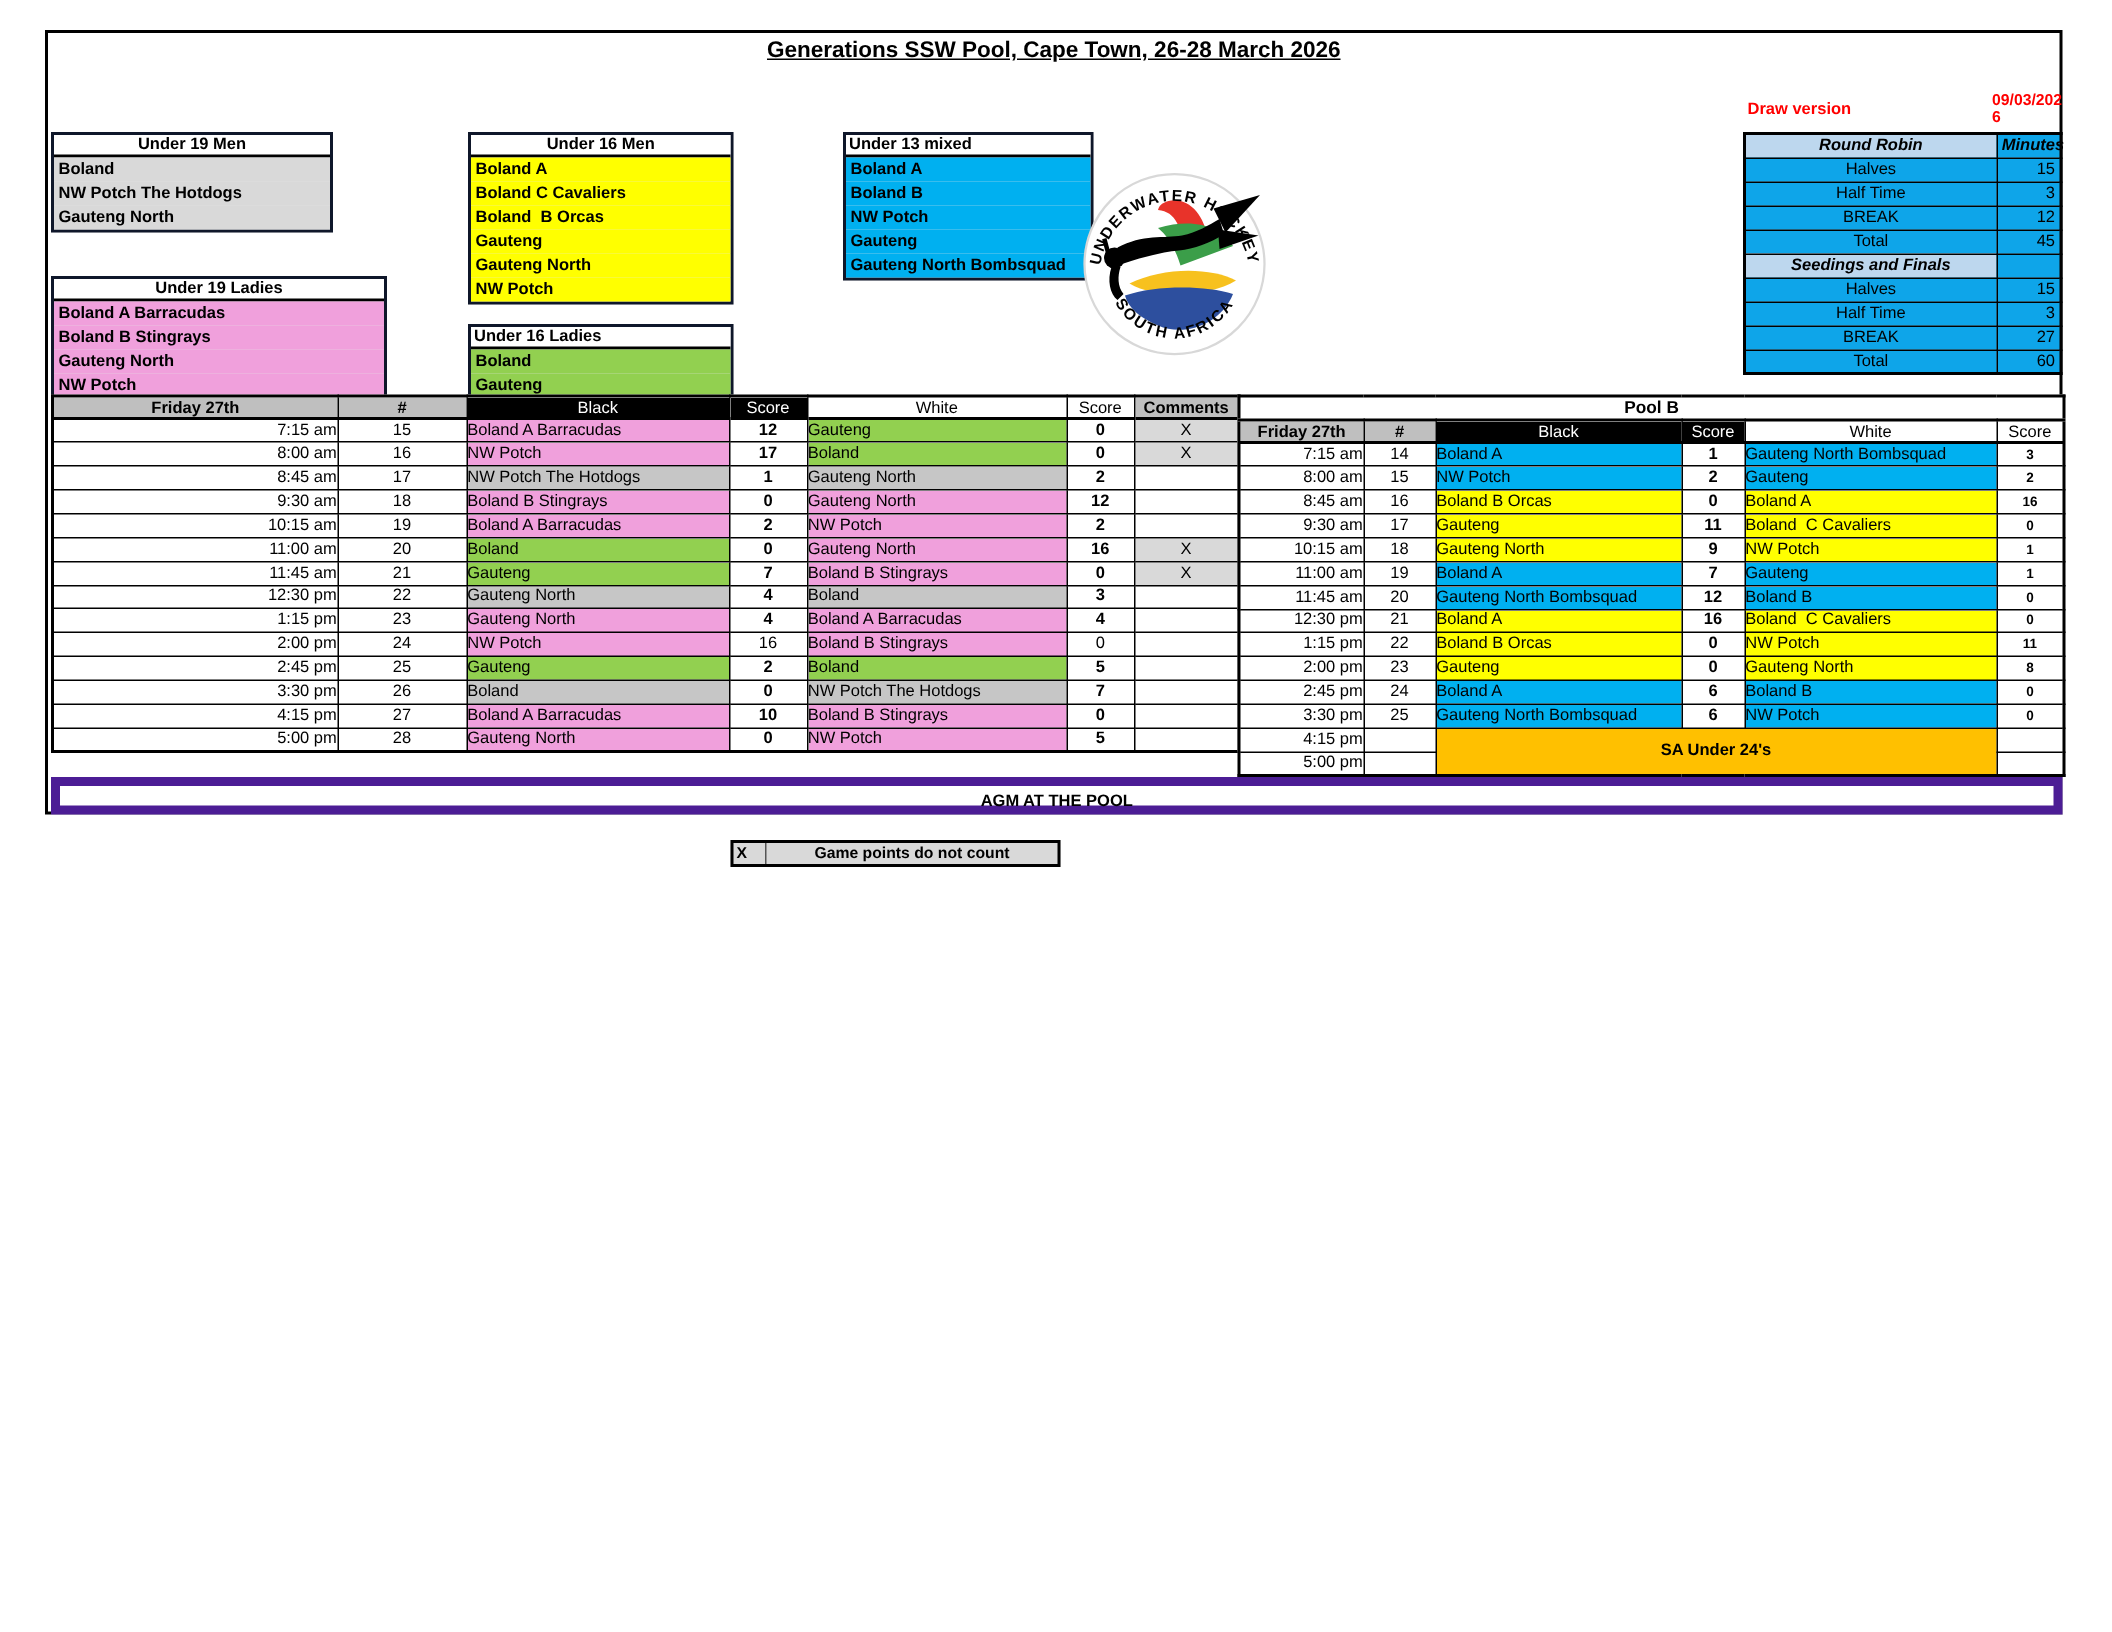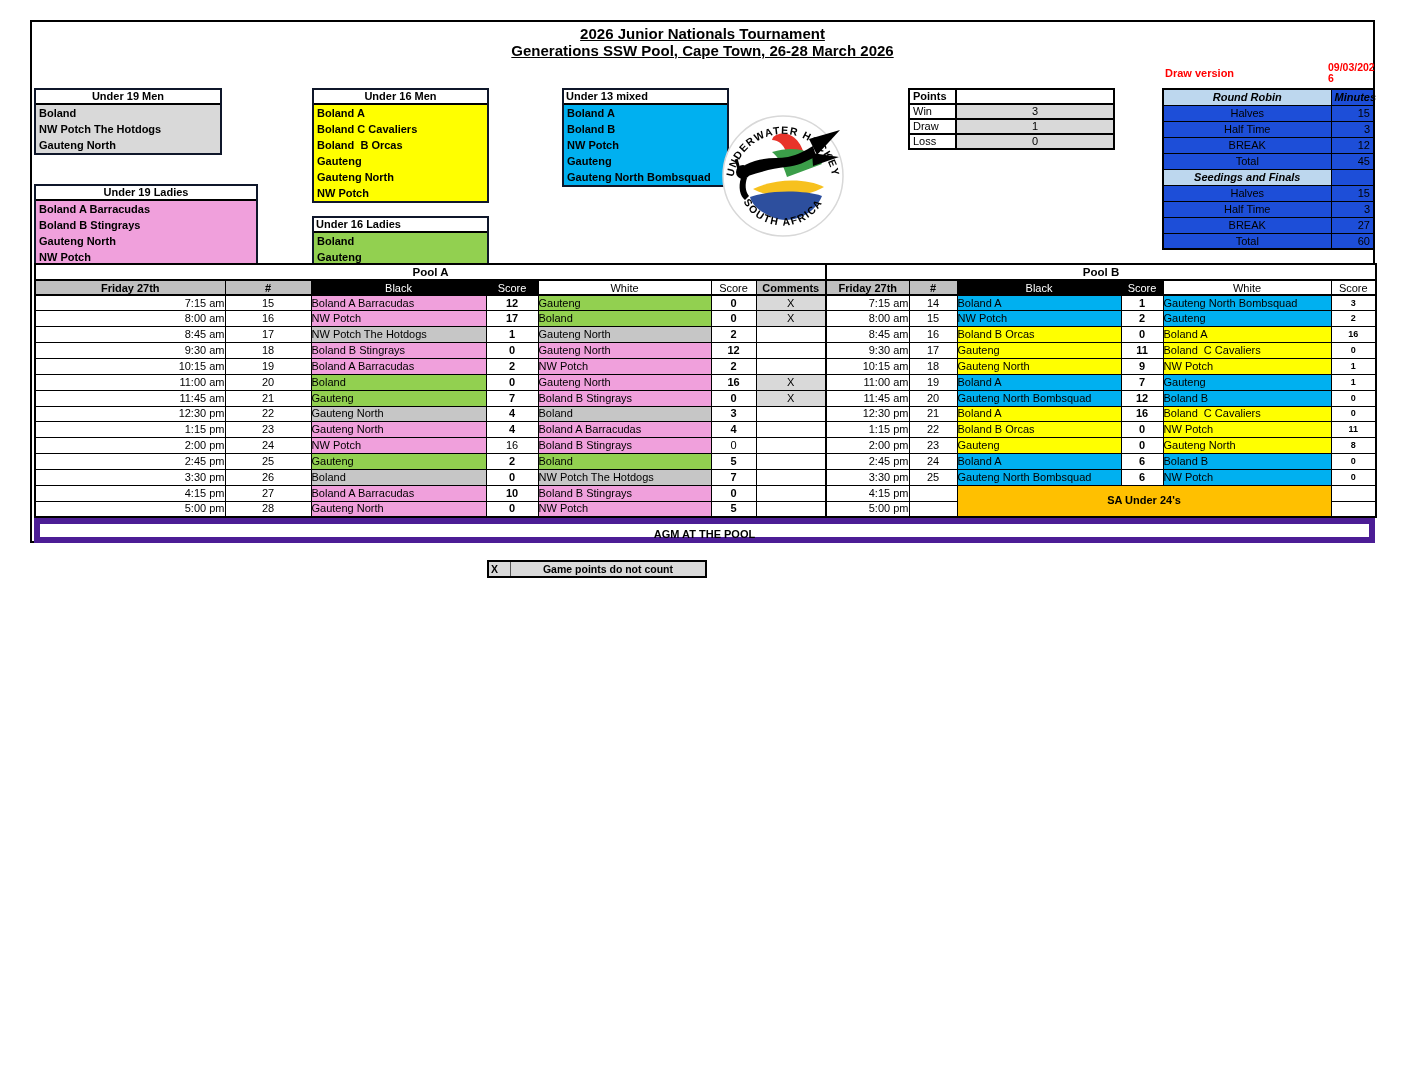--- a/index.html
+++ b/index.html
@@ -20,21 +20,21 @@
   
   .points-box { position:absolute; left:908px; top:88px; }
   .points-box table { border-collapse:collapse; table-layout:fixed; width:205px; }
   .points-box td { border:2px solid #000; height:15px; font-size:11px; line-height:13px; padding:0 3px; background:#fff; }
   .points-box td.p-title { font-weight:bold; }
   .points-box td.p-val { background:var(--c-list-gray); text-align:center; }
 
   
   .timing-box { position:absolute; left:1162px; top:88px; }
   .timing-box table { border-collapse:collapse; table-layout:fixed; width:211px; border:2px solid #000; }
-  .timing-box td { border:1px solid #000; height:16px; font-size:11px; line-height:14px; padding:0 3px; background:#1d4ed8; }
+  .timing-box td { border:1px solid #000; height:16px; font-size:11px; line-height:14px; padding:0 3px; background:#0ea5e9; }
   .timing-box td.t-sec { background:var(--c-light-blue); font-weight:bold; font-style:italic; text-align:center;margin-left:27px; }
   .timing-box td.t-min { font-weight:bold; font-style:italic; text-align:center; }
   .timing-box td.t-label { text-align:center; }
   .timing-box td.t-val { text-align:right; }
 
   .draw-version { position:absolute; left:1165px; top:67px; color:var(--c-red); font-weight:bold; font-size:11px; }
   .draw-date { position:absolute; left:1328px; top:62px; width:47px; color:var(--c-red); font-weight:bold; font-size:10.5px; line-height:11px; word-break:break-all; }
 
   
   table.sched { position:absolute; border-collapse:collapse; table-layout:fixed; border:2px solid #000; background:#fff; }
@@ -64,21 +64,20 @@
   .logo-wrap { position:absolute; left:712px; top:110px; width:142px; height:130px; }
 </style>
 </head>
 <body>
 
 <div id="page">
 
   <div class="sheet-border"></div>
 
   <div class="title-block">
-    <span>2026 Junior Nationals Tournament</span>
     <span>Generations SSW Pool, Cape Town, 26-28 March 2026</span>
   </div>
 
   <div id="lists">
       <div class="list-box" style="left:34px;top:88px;width:188px">
         <div class="list-header center">Under 19 Men</div>
         <div class="list-row" style="background:#D9D9D9">Boland</div>
         <div class="list-row" style="background:#D9D9D9">NW Potch The Hotdogs</div>
         <div class="list-row" style="background:#D9D9D9">Gauteng North</div>
       </div>
@@ -106,46 +105,20 @@
       <div class="list-box" style="left:562px;top:88px;width:167px">
         <div class="list-header ">Under 13 mixed</div>
         <div class="list-row" style="background:#00B0F0">Boland A</div>
         <div class="list-row" style="background:#00B0F0">Boland B</div>
         <div class="list-row" style="background:#00B0F0">NW Potch</div>
         <div class="list-row" style="background:#00B0F0">Gauteng</div>
         <div class="list-row" style="background:#00B0F0">Gauteng North Bombsquad</div>
       </div>
     </div>
 
-  <div class="points-box">
-      <table>
-        <colgroup>
-          <col style="width:47px">
-          <col style="width:158px">
-        </colgroup>
-        <tbody>
-          <tr>
-            <td class="p-title">Points</td>
-            <td></td>
-          </tr>
-          <tr>
-            <td>Win</td>
-            <td class="p-val">3</td>
-          </tr>
-          <tr>
-            <td>Draw</td>
-            <td class="p-val">1</td>
-          </tr>
-          <tr>
-            <td>Loss</td>
-            <td class="p-val">0</td>
-          </tr>
-        </tbody>
-      </table>
-    </div>
 
   <div class="draw-version">Draw version</div>
   <div class="draw-date">09/03/2026</div>
 
   <div class="timing-box">
       <table>
         <colgroup>
           <col style="width:168px">
           <col style="width:43px">
         </colgroup>
@@ -227,23 +200,20 @@
         <colgroup>
           <col style="width:190px">
           <col style="width:86px">
           <col style="width:175px">
           <col style="width:52px">
           <col style="width:173px">
           <col style="width:45px">
           <col style="width:70px">
         </colgroup>
         <tbody>
-          <tr class="r-title">
-            <td colspan="7">Pool A</td>
-          </tr>
           <tr class="r-head">
             <td class="h-gray">Friday 27th</td>
             <td class="h-gray">#</td>
             <td class="h-black">Black</td>
             <td class="h-black">Score</td>
             <td>White</td>
             <td>Score</td>
             <td class="h-gray">Comments</td>
           </tr>
           <tr class="r-game">

